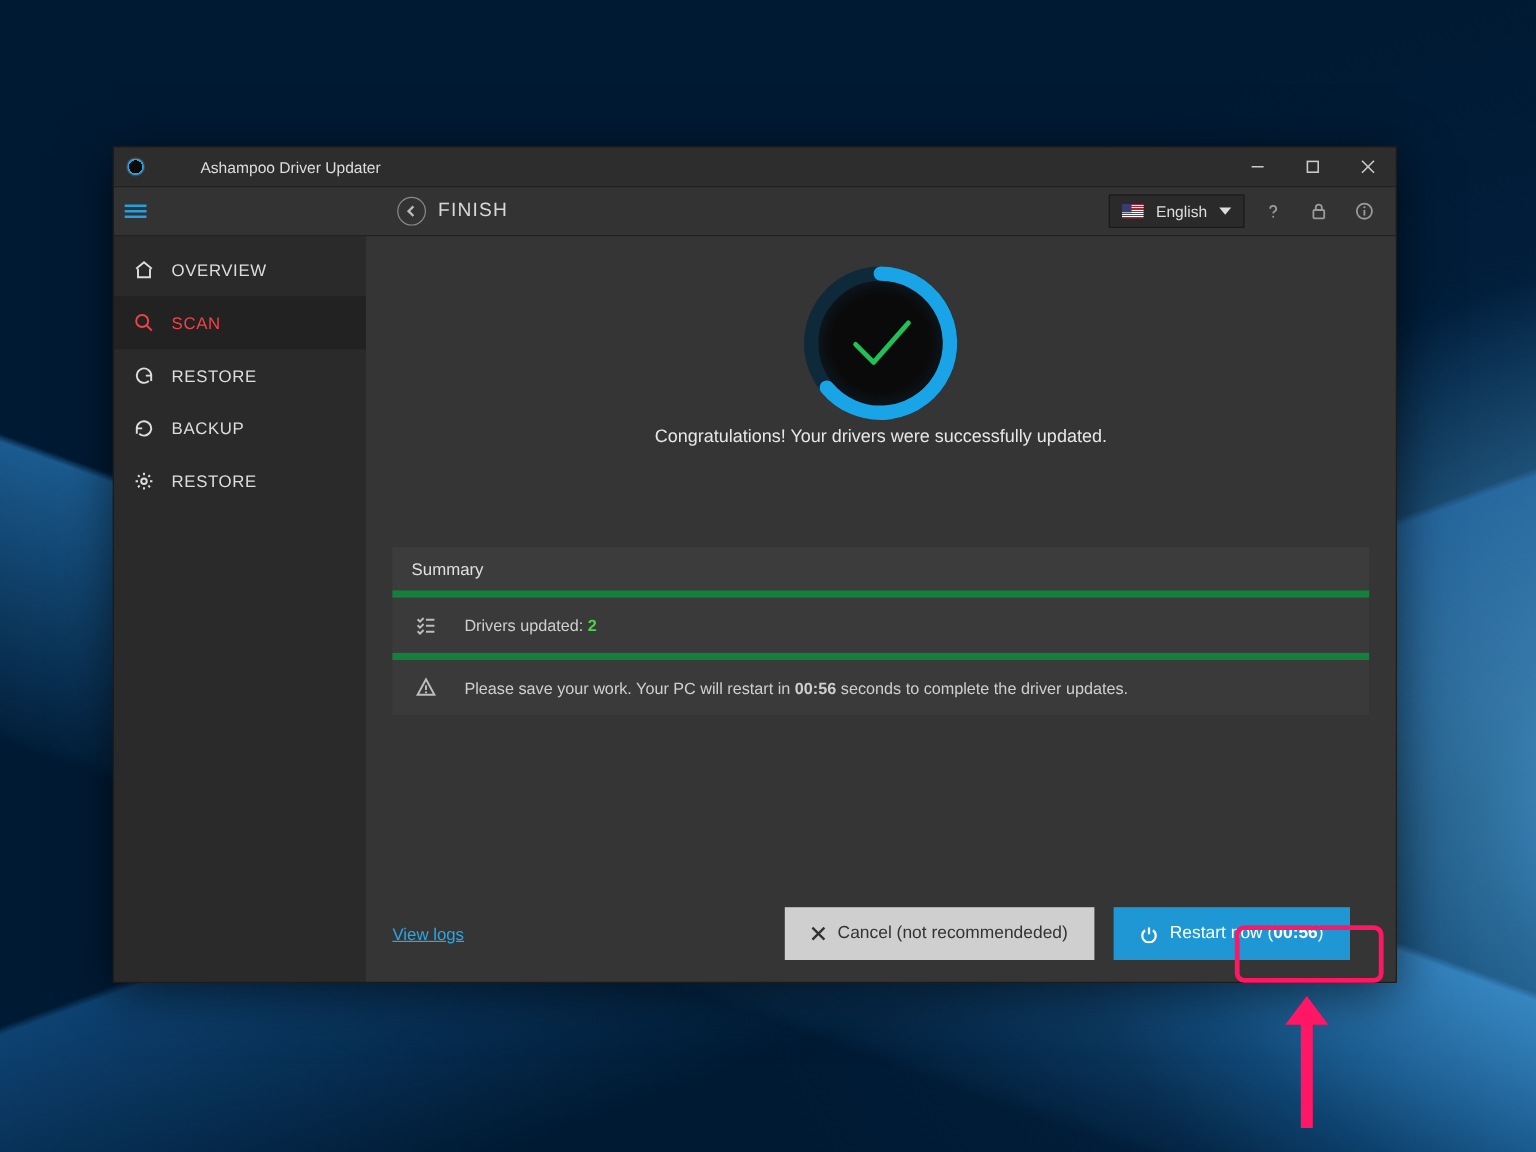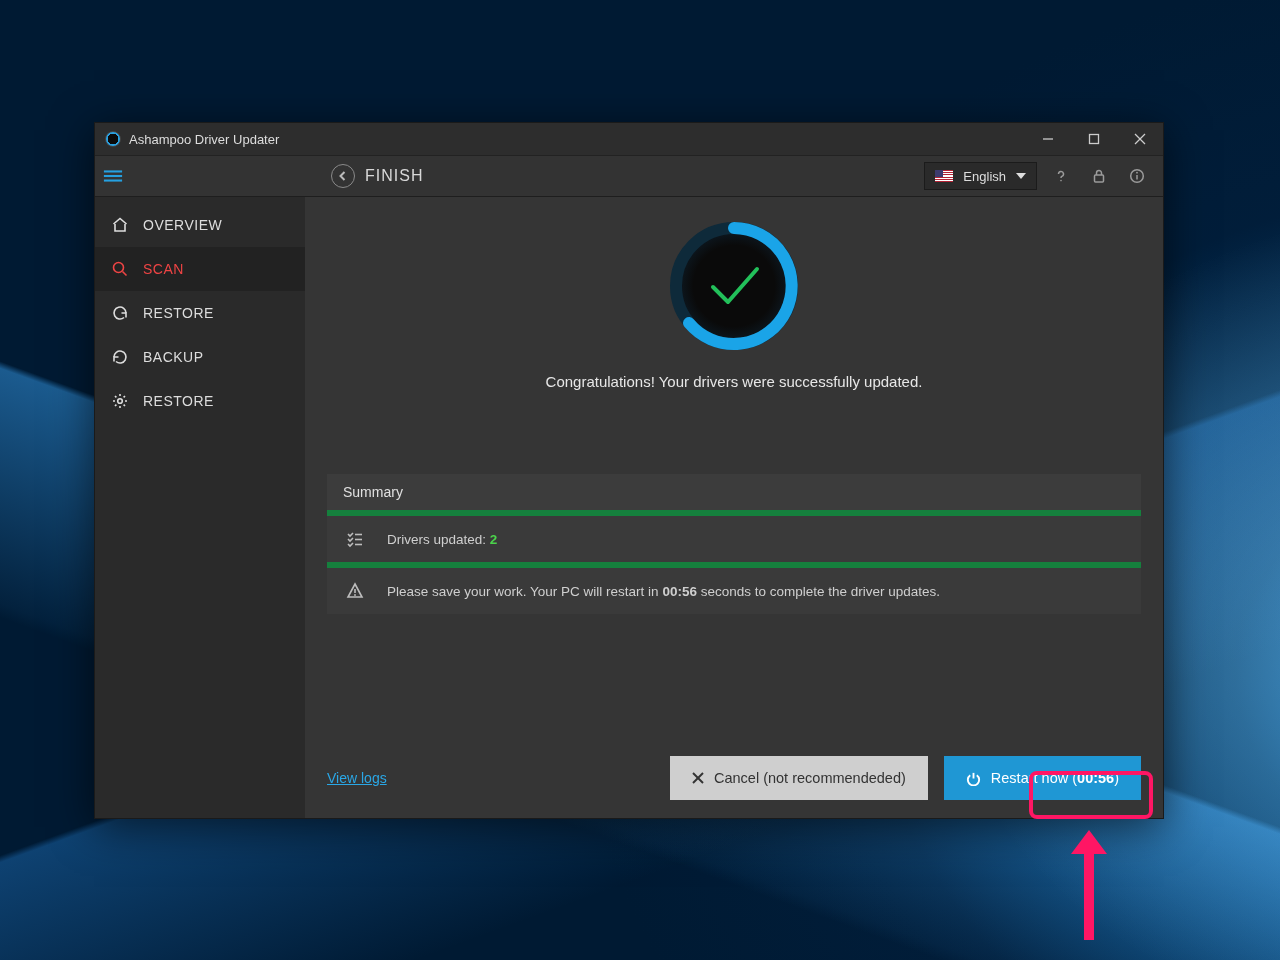--- a/index.html
+++ b/index.html
@@ -14,21 +14,21 @@
   linear-gradient(160deg, transparent 60%, rgba(40,140,230,.35) 60.5%, transparent 78%); }
 .wallpaper::after { content:""; position:absolute; inset:0; background: radial-gradient(900px 700px at 115% 65%, rgba(200,240,255,.35), transparent 60%); }
 
 .window {
   position: absolute; left: 94px; top: 122px; width: 1070px; height: 697px;
   background: #2a2a2a; border: 1px solid #1a1a1a; box-shadow: 0 8px 40px rgba(0,0,0,.6);
   display: flex; flex-direction: column;
 }
 .titlebar { height: 32px; background: #2d2d2d; display: flex; align-items: center; color: #ddd; font-size: 13px; }
 .titlebar .app-icon { width: 16px; height: 16px; margin: 0 8px 0 10px; border-radius: 50%; background: radial-gradient(circle at 50% 50%, #0b0b0b 55%, #2aa0e0 55%); border: 1px solid #444; }
-.titlebar .title { flex: 0 0 auto; }
+.titlebar .title { flex: 0 0 auto; margin-left: 38px; }
 .titlebar .spacer { flex: 1; }
 .win-btn { width: 46px; height: 32px; display:flex; align-items:center; justify-content:center; color:#ccc; }
 .win-btn svg { width: 12px; height: 12px; stroke: currentColor; stroke-width: 1.3; fill: none; }
 
 .topbar { height: 42px; background: #333333; display:flex; align-items:center; padding: 0 12px 0 0; gap: 10px; border-top:1px solid #222; border-bottom:1px solid #1e1e1e; }
 .hamburger { width: 36px; height: 42px; display:flex; align-items:center; justify-content:center; color:#25a0e0; }
 .hamburger svg { width:20px; height:14px; }
 .crumb { display:flex; align-items:center; gap:10px; color:#d8d8d8; margin-left: 190px; }
 .crumb .back { width:24px; height:24px; border-radius:50%; display:flex; align-items:center; justify-content:center; color:#bbb; border:1.5px solid #8a8a8a; }
 .crumb .back svg { width:12px; height:12px; stroke:#bbb; stroke-width:2; fill:none; }
@@ -47,30 +47,30 @@
 .sidebar { width:210px; background:#2a2a2a; padding-top:6px; }
 .side-item { display:flex; align-items:center; gap:14px; height:44px; padding:0 16px; color:#ddd; font-size:14px; letter-spacing:0.5px; cursor:pointer; }
 .side-item.active { background:#222; color:#ef4444; }
 .side-item .ic { width:18px; height:18px; display:flex; align-items:center; justify-content:center; color:inherit; }
 .side-item .ic svg { width:18px; height:18px; stroke:currentColor; stroke-width:1.6; fill:none; }
 
 .main { flex:1; background:#353535; display:flex; flex-direction:column; position:relative; }
 .hero { display:flex; flex-direction:column; align-items:center; padding-top:20px; padding-bottom:10px; }
 .ring-wrap { position:relative; width:138px; height:138px; }
 .ring-wrap svg { width:138px; height:138px; }
-.hero-msg { color:#e7e7e7; font-size:15px; margin-top:18px; }
+.hero-msg { color:#e7e7e7; font-size:15px; }
 
 .summary { margin: 74px 22px 0 22px; }
 .sum-head { background:#3c3c3c; color:#e0e0e0; font-size:14px; padding:10px 16px; }
 .sum-row { display:flex; align-items:center; gap:22px; border-top:6px solid #15803d; background:#3a3a3a; padding:14px 18px; color:#cfcfcf; font-size:13.5px; }
 .sum-row .ric { width:20px; display:flex; justify-content:center; }
 .sum-row .ric svg { width:18px; height:18px; stroke:#bdbdbd; stroke-width:1.6; fill:none; }
 .green { color:#4bd34b; font-weight:600; }
 
-.footer { position:absolute; left:0; right:0; bottom:0; display:flex; align-items:center; padding:14px 22px 18px 22px; gap:16px; }
+.footer { position:absolute; left:0; right:16px; bottom:0; display:flex; align-items:center; padding:14px 22px 18px 22px; gap:16px; }
 .view-logs { color:#2aa7e6; text-decoration:underline; font-size:14px; }
 .footer .sp { flex:1; }
 .btn { height:44px; display:flex; align-items:center; gap:10px; padding:0 22px; font-size:14.5px; cursor:pointer; border:none; }
 .btn.cancel { background:#cfcfcf; color:#333; }
 .btn.cancel svg { width:12px; height:12px; stroke:#333; stroke-width:2; }
 .btn.restart { background:#1f97d4; color:#fff; }
 .btn.restart svg { width:15px; height:15px; stroke:#fff; stroke-width:2; fill:none; }
 .btn.restart b { font-weight:700; }
 
 .highlight-box { position:absolute; border:4px solid #ff1664; border-radius:8px; pointer-events:none; }

